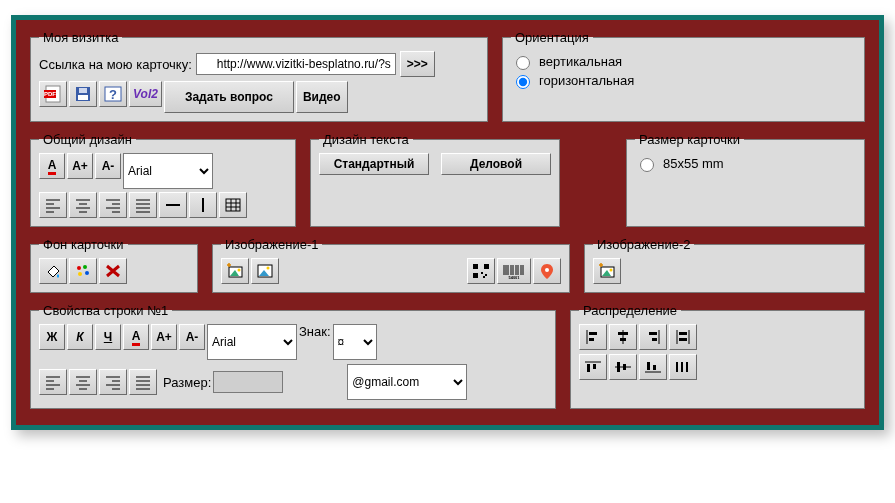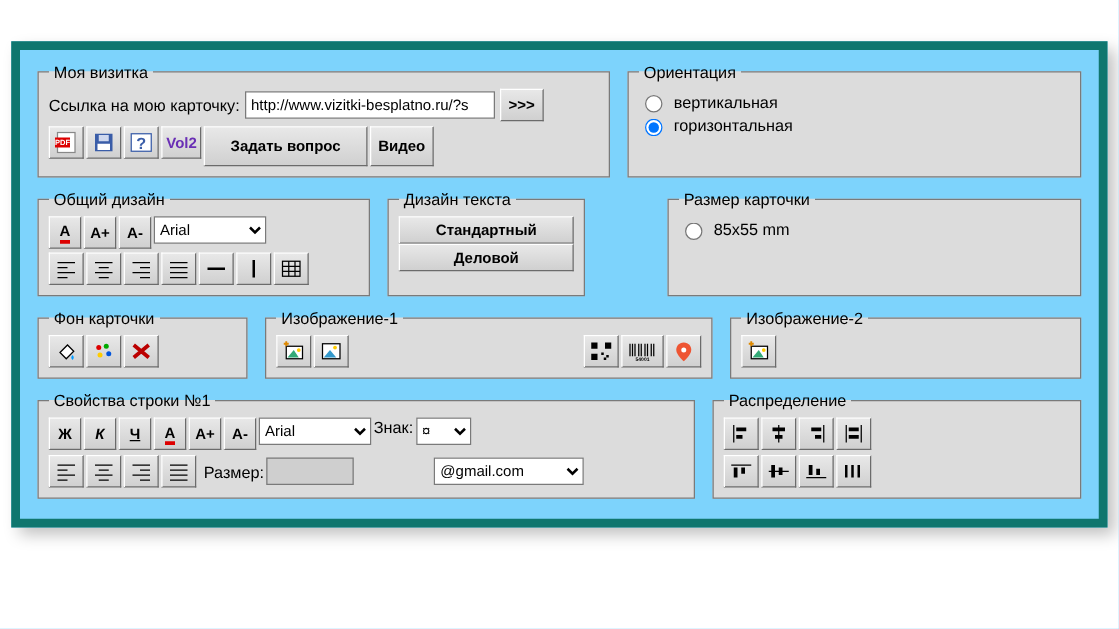--- a/index.html
+++ b/index.html
@@ -8,25 +8,25 @@
     font-family:Arial,Helvetica,sans-serif;
     font-size:13px;
     color:#000;
     display:flex;
     justify-content:center;
     align-items:flex-start;
     min-height:503px;
   }
   .panel{
     width:835px;
-    margin:33px auto;
-    background:#7dd3fc;
+    margin:15px auto;
+    background:#7f1d1d;
     padding:10px 14px 16px 14px;
     box-shadow:6px 6px 12px rgba(0,0,0,0.25);
-    border:7px solid #0f766e;
+    border:5px solid #0f766e;
   }
   fieldset{
     border:1px solid #7a7a7a;
     padding:6px 8px 8px 8px;
     margin:0;
     background:#dcdcdc;
   }
   legend{
     padding:0 4px;
     font-size:13px;
@@ -49,39 +49,40 @@
     box-sizing:border-box;
     font-size:12px;
     font-weight:bold;
     cursor:pointer;
     user-select:none;
   }
   .btn.wide{padding:0 6px;font-weight:bold;}
   .btn.tall{height:32px;line-height:1.05;text-align:center;}
   .btnrow{display:flex;gap:2px;flex-wrap:wrap;}
   .sel{
-    height:22px;
+    height:36px;
     border:1px solid #7a7a7a;
     background:#fff;
     font-size:12px;
   }
   .txt{
     height:20px;
     border:1px solid #7a7a7a;
     background:#fff;
     font-size:12px;
     padding:0 4px;
+    text-align:right;
   }
   .radio{display:flex;align-items:center;gap:6px;margin:2px 0;}
   .radio input{width:14px;height:14px;}
   
   .ic{width:20px;height:18px;display:block;}
   svg text{font-family:Arial;}
   .lbl{white-space:nowrap;}
-  .stack{display:flex;flex-direction:column;gap:0;border-radius:16px;}
+  .stack{display:flex;gap:12px;border-radius:16px;}
   .stack .btn{height:22px;min-width:110px;font-weight:bold;}
   .spacer{height:10px;}
   
   .hgroup{display:flex;align-items:center;gap:4px;}
 </style>
 </head>
 <body>
 
 <div class="panel">
 
@@ -108,21 +109,21 @@
             <rect x="6" y="3" width="8" height="5" fill="#cfd8ee"></rect>
           </svg>
         </span>
         <span class="btn">
           <svg class="ic" viewBox="0 0 20 18">
             <rect x="2" y="2" width="16" height="14" fill="#fff" stroke="#3a5da8"></rect>
             <text x="10" y="14" font-size="13" fill="#3a5da8" text-anchor="middle" font-weight="bold">?</text>
           </svg>
         </span>
         <span class="btn">
-          <span style="color:#6a2fb5;font-weight:bold">Vol2</span>
+          <span style="font-style:italic;color:#6a2fb5;font-weight:bold">Vol2</span>
         </span>
         <span class="btn wide tall" style="padding:0 20px">Задать вопрос</span>
         <span class="btn wide tall">Видео</span>
       </div>
     </fieldset>
 
     <fieldset style="flex:1">
       <legend>Ориентация</legend>
       <label class="radio">
         <input type="radio" name="orient" style="">

